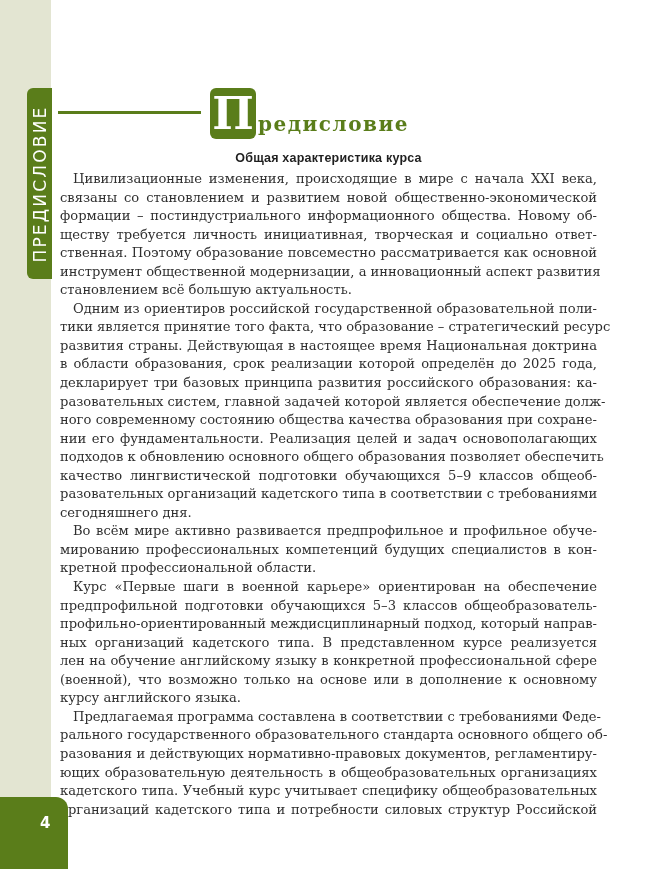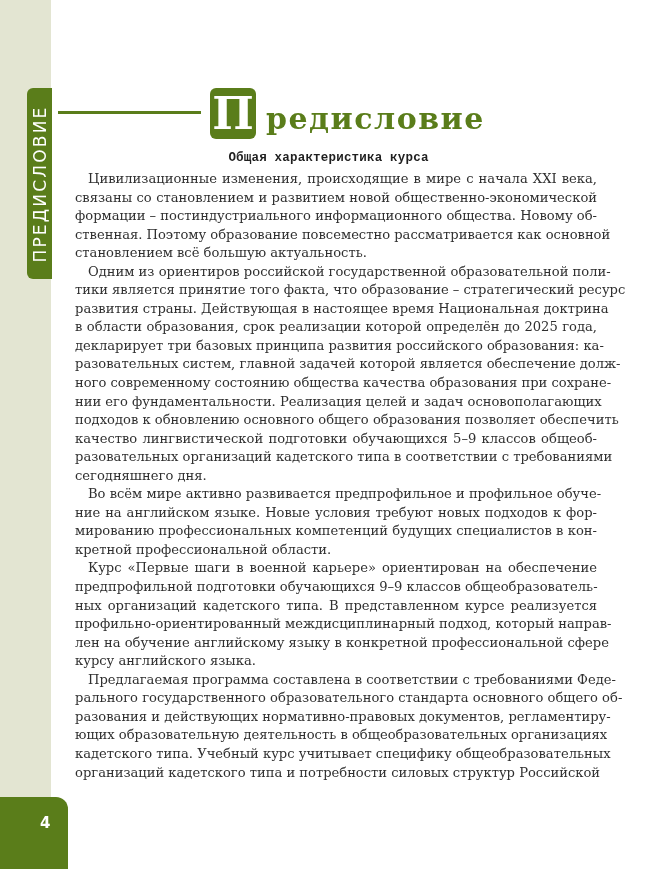--- a/index.html
+++ b/index.html
@@ -31,37 +31,37 @@
     position: absolute; left: 210px; top: 87px; height: 52px;
     display: flex; align-items: flex-end;
   }
   .title-cap {
     width: 46px; height: 51px; background: #5a7d1a; border-radius: 6px;
     color: #ffffff; font-size: 44px; font-weight: bold;
     display: flex; align-items: center; justify-content: center;
     font-family: "DejaVu Serif", serif; line-height: 1;
   }
   .title-rest {
-    color: #5a7d1a; font-size: 30px; font-weight: bold;
-    margin-left: 10px; margin-bottom: 3px; letter-spacing: 1.5px;
+    color: #5a7d1a; font-size: 20px; font-weight: bold;
+    margin-left: 2px; margin-bottom: 3px; letter-spacing: 1.5px;
     font-family: "DejaVu Serif", serif;
   }
   .subtitle {
     position: absolute; left: 60px; width: 537px; top: 151px;
     text-align: center; font-weight: bold; font-size: 12.5px;
-    font-family: Liberation Mono, monospace; color: #1f1f1f; letter-spacing: 0.2px;
+    font-family: Liberation Sans, sans-serif; color: #1f1f1f; letter-spacing: 0.2px;
   }
   .body-text {
     position: absolute; left: 60px; top: 170px; width: 537px;
     font-size: 13.1px; line-height: 18.55px; color: #2f2f2f;
     font-family: "DejaVu Serif", serif;
   }
   .body-text .line {
     display: block; text-align: justify; text-align-last: justify;
-    white-space: nowrap; overflow: visible; height: 18.55px; margin-left: 15px;
+    white-space: nowrap; overflow: visible; height: 18.55px;
   }
   .body-text .line.first { text-indent: 13px; }
   .body-text .line.last { text-align-last: left; }
   .page-num {
     position: absolute; left: 0; top: 797px; width: 68px; height: 72px;
     background: #5a7d1a; border-radius: 0 12px 0 0;
   }
   .page-num span {
     position: absolute; left: 40px; top: 17px;
     color: #ffffff; font-family: "DejaVu Sans", "Liberation Sans", sans-serif;
@@ -82,51 +82,53 @@
   <div class="title-rest">редисловие</div>
 </div>
 
 <div class="subtitle">Общая характеристика курса</div>
 
 <div class="body-text" id="body">
     <div>
       <span class="line first">Цивилизационные изменения, происходящие в мире с начала XXI века,</span>
       <span class="line">связаны со становлением и развитием новой общественно-экономической</span>
       <span class="line">формации – постиндустриального информационного общества. Новому об-</span>
+      <span class="line">ществу требуется личность инициативная, творческая и социально ответ-</span>
       <span class="line">ственная. Поэтому образование повсеместно рассматривается как основной</span>
+      <span class="line">инструмент общественной модернизации, а инновационный аспект развития</span>
       <span class="line last">становлением всё большую актуальность.</span>
     </div>
     <div>
       <span class="line first">Одним из ориентиров российской государственной образовательной поли-</span>
       <span class="line">тики является принятие того факта, что образование – стратегический ресурс</span>
       <span class="line">развития страны. Действующая в настоящее время Национальная доктрина</span>
       <span class="line">в области образования, срок реализации которой определён до 2025 года,</span>
       <span class="line">декларирует три базовых принципа развития российского образования: ка-</span>
     </div>
     <div>
       <span class="line">разовательных систем, главной задачей которой является обеспечение долж-</span>
       <span class="line">ного современному состоянию общества качества образования при сохране-</span>
       <span class="line">нии его фундаментальности. Реализация целей и задач основополагающих</span>
       <span class="line">подходов к обновлению основного общего образования позволяет обеспечить</span>
       <span class="line">качество лингвистической подготовки обучающихся 5–9 классов общеоб-</span>
       <span class="line">разовательных организаций кадетского типа в соответствии с требованиями</span>
       <span class="line last">сегодняшнего дня.</span>
     </div>
     <div>
       <span class="line first">Во всём мире активно развивается предпрофильное и профильное обуче-</span>
-      <span class="line">ние на английском языке. Новые условия требуют новых подходов к фор-</span>
       <span class="line">мированию профессиональных компетенций будущих специалистов в кон-</span>
       <span class="line last">кретной профессиональной области.</span>
     </div>
     <div>
       <span class="line first">Курс «Первые шаги в военной карьере» ориентирован на обеспечение</span>
-      <span class="line">предпрофильной подготовки обучающихся 9–9 классов общеобразователь-</span>
+      <span class="line">предпрофильной подготовки обучающихся 5–3 классов общеобразователь-</span>
+      <span class="line">профильно-ориентированный междисциплинарный подход, который направ-</span>
       <span class="line">ных организаций кадетского типа. В представленном курсе реализуется</span>
-      <span class="line">профильно-ориентированный междисциплинарный подход, который направ-</span>
       <span class="line">лен на обучение английскому языку в конкретной профессиональной сфере</span>
+      <span class="line">(военной), что возможно только на основе или в дополнение к основному</span>
       <span class="line last">курсу английского языка.</span>
     </div>
     <div>
       <span class="line first">Предлагаемая программа составлена в соответствии с требованиями Феде-</span>
       <span class="line">рального государственного образовательного стандарта основного общего об-</span>
       <span class="line">разования и действующих нормативно-правовых документов, регламентиру-</span>
       <span class="line">ющих образовательную деятельность в общеобразовательных организациях</span>
       <span class="line">кадетского типа. Учебный курс учитывает специфику общеобразовательных</span>
       <span class="line">организаций кадетского типа и потребности силовых структур Российской</span>
     </div>

